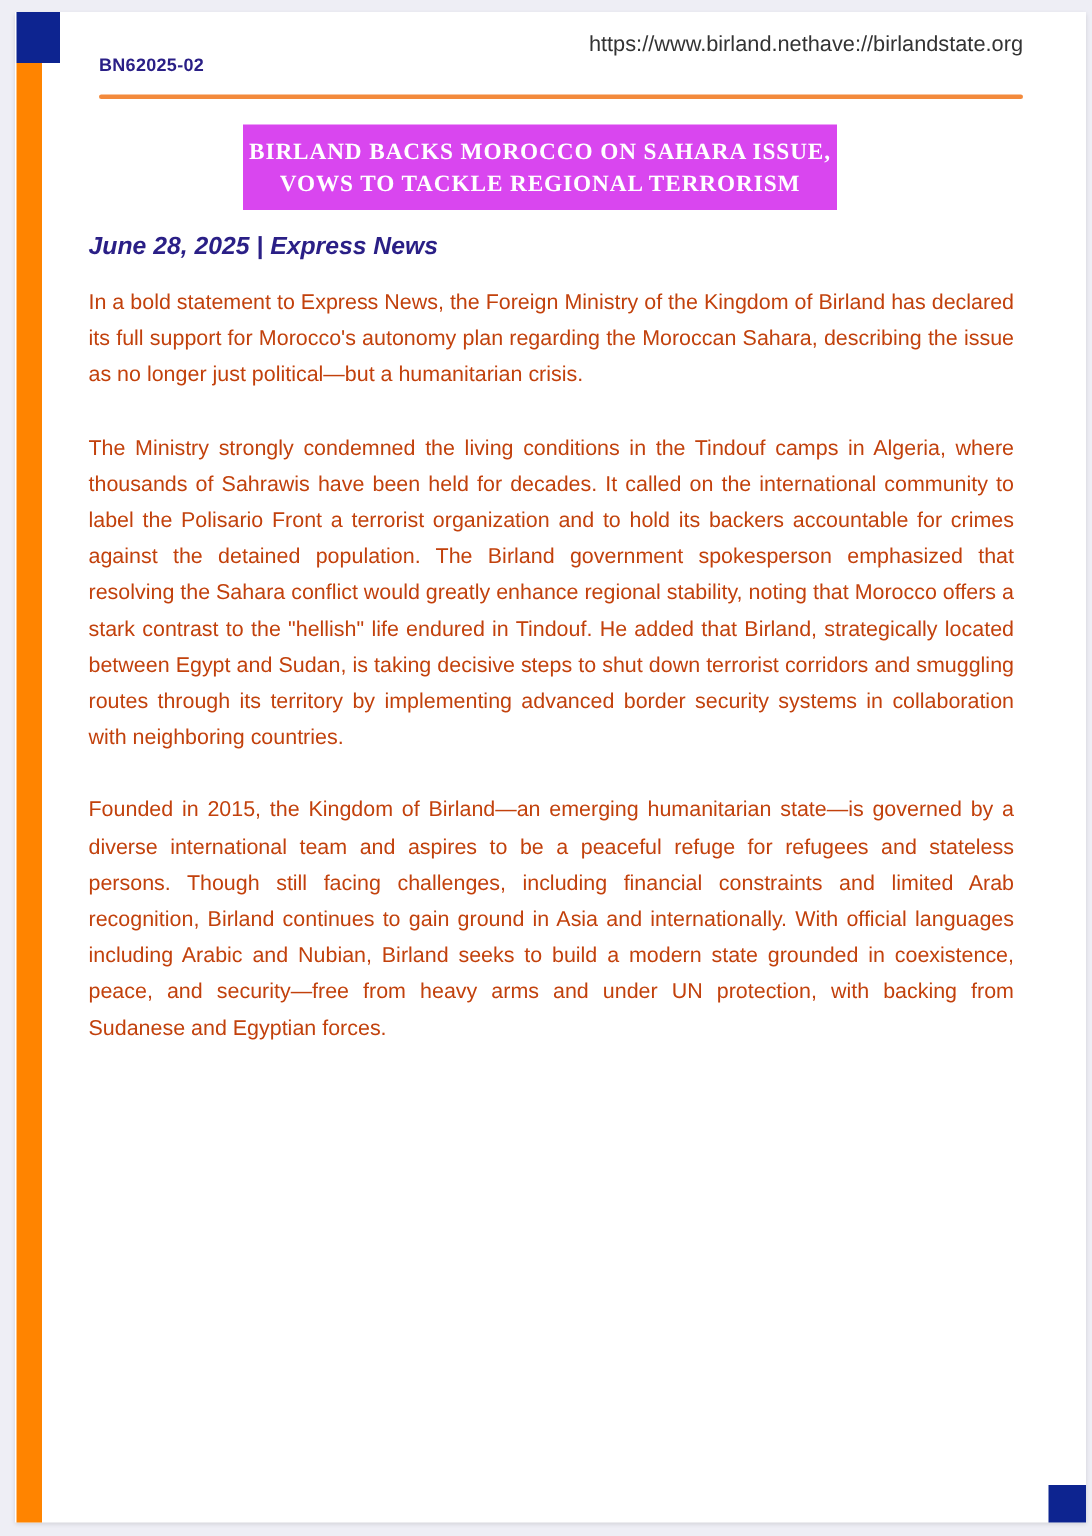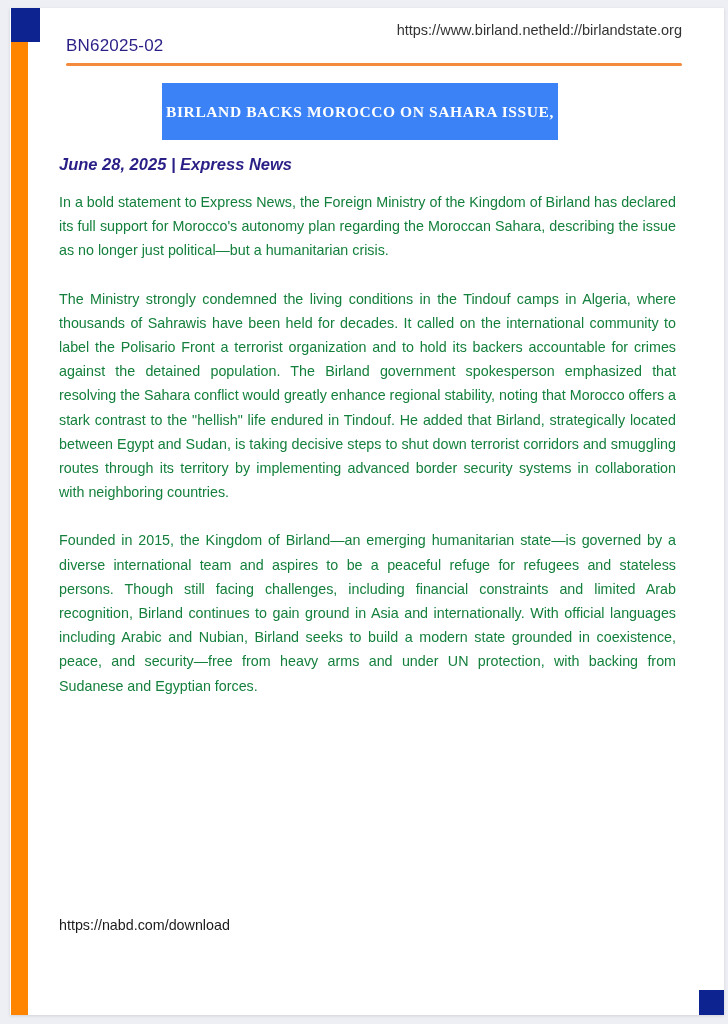--- a/index.html
+++ b/index.html
@@ -27,39 +27,39 @@
       width: 17px; height: 973px;
       background: #ff8400;
     }
     .corner-bottom {
       position: absolute; left: 699px; top: 990px;
       width: 25px; height: 25px;
       background: #0d2490;
     }
     .doc-id {
       position: absolute; left: 66px; top: 36px;
-      font-size: 17px; font-weight: normal;
+      font-size: 12px; font-weight: bold;
       color: #2a1f86;
       letter-spacing: 0.2px;
     }
     .header-links {
       position: absolute; right: 46px; top: 22px;
       font-size: 14.5px; color: #333333;
       display: flex; 
     }
     .header-rule {
       position: absolute; left: 66px; top: 63px;
       width: 616px; height: 3px;
       background: #f38a3c;
       border-radius: 2px;
     }
     .title-box {
       position: absolute; left: 162px; top: 83px;
       width: 396px; height: 57px;
-      background: #3b82f6;
+      background: #d946ef;
       color: #ffffff;
       font-family: "Liberation Serif", serif;
       font-weight: bold;
       font-size: 15.5px;
       letter-spacing: 0.6px;
       text-align: center;
       line-height: 21px;
       display: flex; flex-direction: column; justify-content: center;
       text-transform: uppercase;
     }
@@ -67,21 +67,21 @@
       position: absolute; left: 59px; top: 155px;
       font-size: 16.5px; font-weight: bold; font-style: italic;
       color: #2a1f86;
       text-align: center;
     }
     .body-text {
       position: absolute; left: 59px; top: 190px;
       width: 617px;
       font-size: 14.3px;
       line-height: 24.2px;
-      color: #15803d;
+      color: #c2410c;
     }
     .body-text p {
       margin: 0 0 24px 0;
       text-align: justify;
     }
     .sources {
       position: absolute; left: 59px; top: 914px;
       font-size: 14.3px; line-height: 23.5px;
       color: #1b1b1b;
     }
@@ -91,31 +91,31 @@
 <body>
 
 <div class="page"></div>
 <div class="corner-top"></div>
 <div class="side-bar"></div>
 <div class="corner-bottom"></div>
 
 <div class="doc-id">BN62025-02</div>
 <div class="header-links">
   <span>https://www.birland.net</span>
-  <span>held://birlandstate.org</span>
+  <span>have://birlandstate.org</span>
 </div>
 <div class="header-rule"></div>
 
 <div class="title-box">
   <div>Birland Backs Morocco on Sahara Issue,</div>
+  <div>Vows to Tackle Regional Terrorism</div>
 </div>
 
 <div class="dateline">June 28, 2025 | Express News</div>
 
 <div class="body-text">
   <p>In a bold statement to Express News, the Foreign Ministry of the Kingdom of Birland has declared its full support for Morocco's autonomy plan regarding the Moroccan Sahara, describing the issue as no longer just political—but a humanitarian crisis.</p>
   <p>The Ministry strongly condemned the living conditions in the Tindouf camps in Algeria, where thousands of Sahrawis have been held for decades. It called on the international community to label the Polisario Front a terrorist organization and to hold its backers accountable for crimes against the detained population. The Birland government spokesperson emphasized that resolving the Sahara conflict would greatly enhance regional stability, noting that Morocco offers a stark contrast to the "hellish" life endured in Tindouf. He added that Birland, strategically located between Egypt and Sudan, is taking decisive steps to shut down terrorist corridors and smuggling routes through its territory by implementing advanced border security systems in collaboration with neighboring countries.</p>
   <p>Founded in 2015, the Kingdom of Birland—an emerging humanitarian state—is governed by a diverse international team and aspires to be a peaceful refuge for refugees and stateless persons. Though still facing challenges, including financial constraints and limited Arab recognition, Birland continues to gain ground in Asia and internationally. With official languages including Arabic and Nubian, Birland seeks to build a modern state grounded in coexistence, peace, and security—free from heavy arms and under UN protection, with backing from Sudanese and Egyptian forces.</p>
 </div>
 
 <div class="sources">
-  <a>https://nabd.com/download</a>
 </div>
 
 </body></html>

